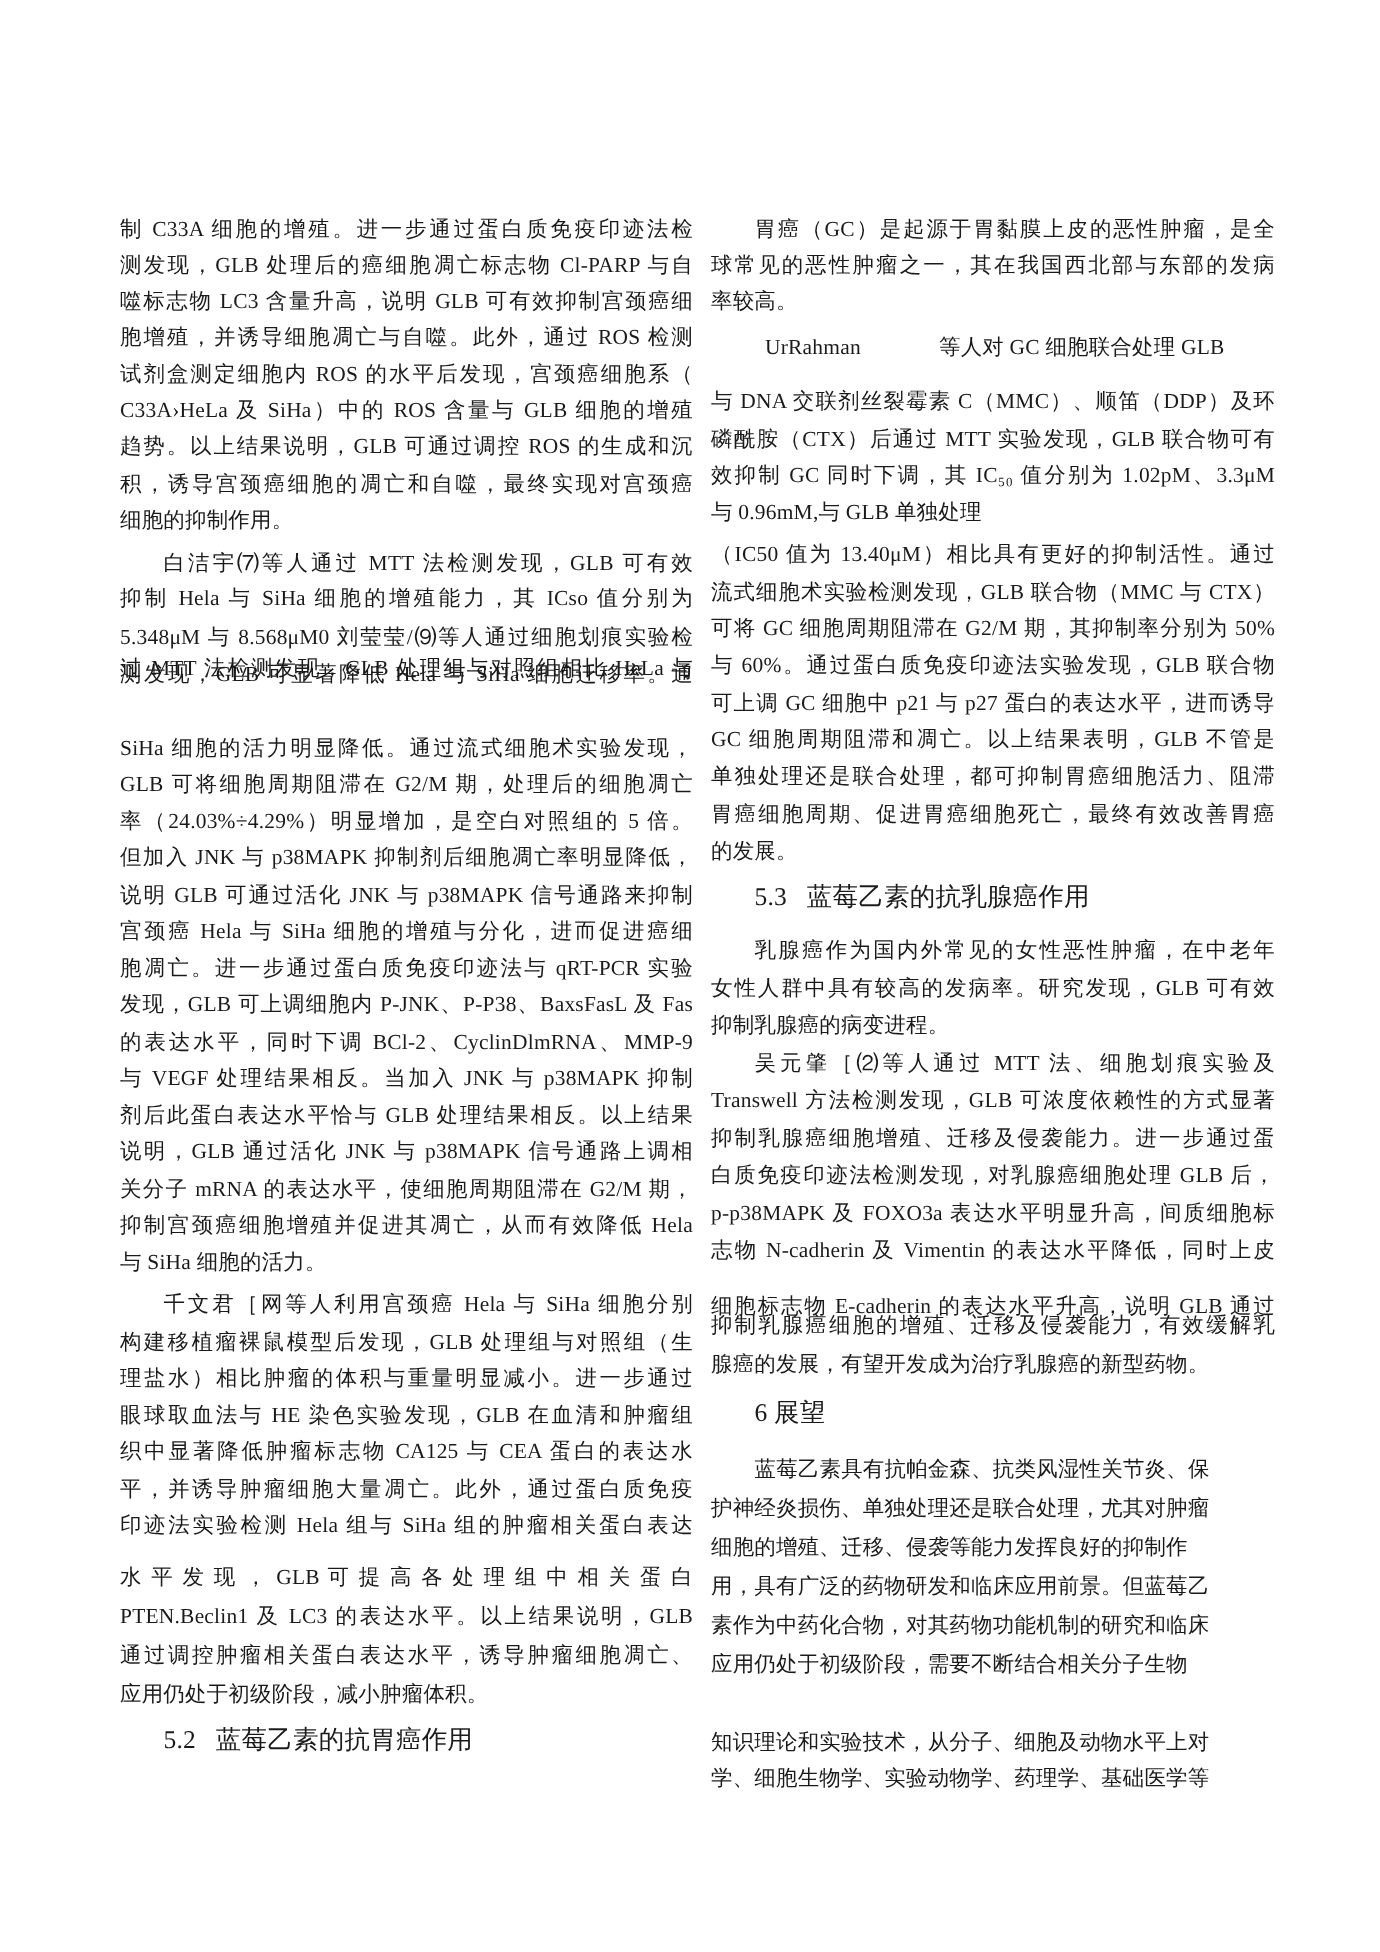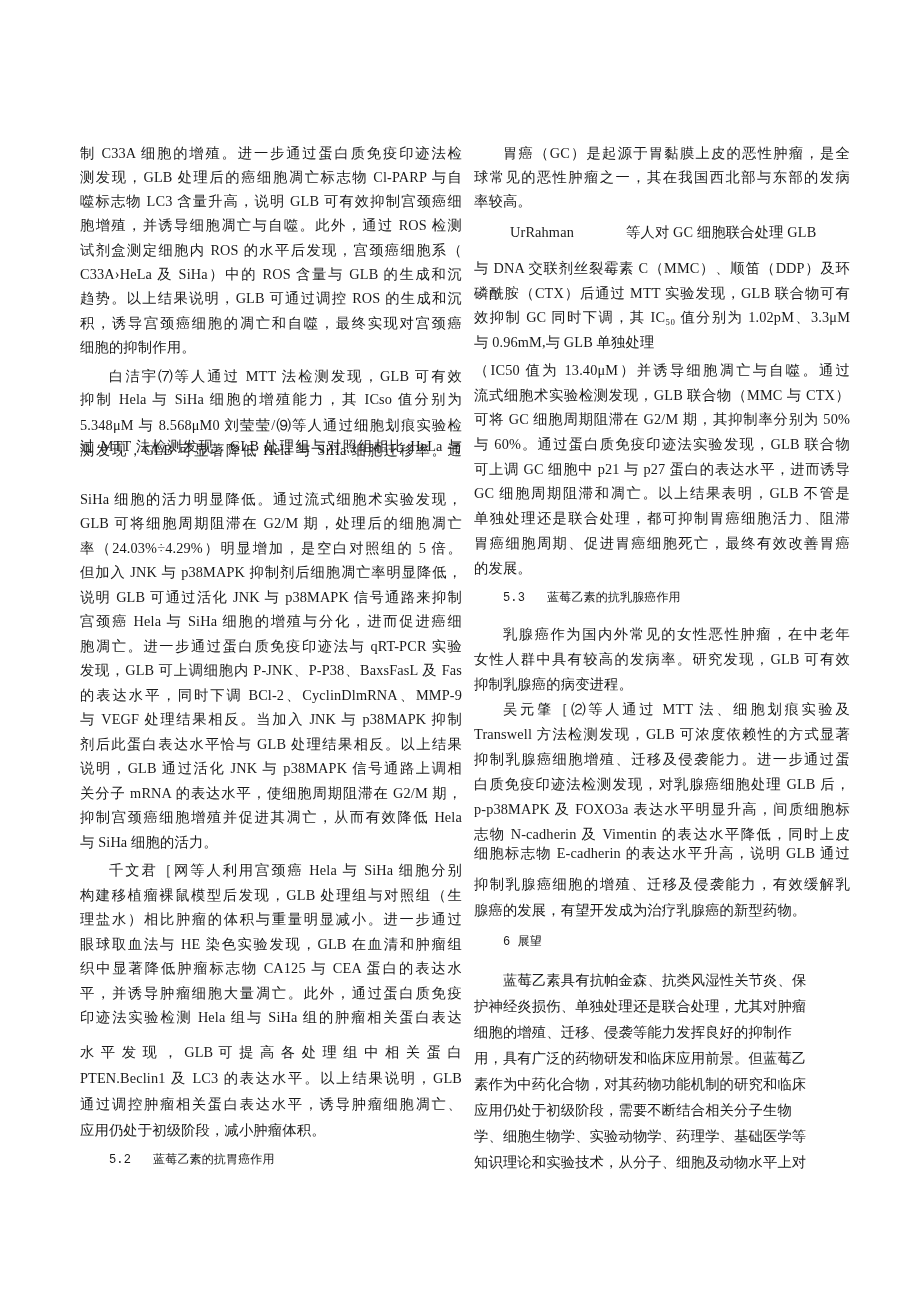--- a/index.html
+++ b/index.html
@@ -6,40 +6,40 @@
   body { width: 920px; height: 1301px; position: relative; overflow: hidden;
          font-family: "Liberation Serif", "DejaVu Serif", serif; color: #1a1a1a; }
   .page { position: absolute; left: 0; top: 0; width: 920px; height: 1301px; }
   .col { position: absolute; top: 0; }
   .col-left { left: 80px; width: 382px; }
   .col-right { left: 474px; width: 376px; }
   .line { position: absolute; left: 0; height: 20px; line-height: 20px;
           font-size: 14.3px; white-space: nowrap; letter-spacing: 0.15px; }
   .line.justify { text-align: justify; text-align-last: justify; }
   .line.indent { padding-left: 29px; box-sizing: border-box; }
-  .heading { font-size: 12px; font-family: Liberation Mono, monospace; }
+  .heading { font-size: 17px; }
   .col-left .line { width: 382px; }
   .col-right .line { width: 376px; }
   .line.ragged { text-align: left; text-align-last: auto; }
   .urr-a { position: absolute; left: 36px; }
   .urr-b { position: absolute; left: 152px; }
 </style>
 </head>
 <body>
 
 <div class="page">
 
   <div class="col col-left">
     <div>
       <div class="line justify" style="top:143px">制 C33A 细胞的增殖。进一步通过蛋白质免疫印迹法检</div>
       <div class="line justify" style="top:167px">测发现，GLB 处理后的癌细胞凋亡标志物 Cl-PARP 与自</div>
       <div class="line justify" style="top:191px">噬标志物 LC3 含量升高，说明 GLB 可有效抑制宫颈癌细</div>
       <div class="line justify" style="top:215px">胞增殖，并诱导细胞凋亡与自噬。此外，通过 ROS 检测</div>
       <div class="line justify" style="top:240px">试剂盒测定细胞内 ROS 的水平后发现，宫颈癌细胞系（</div>
-      <div class="line justify" style="top:264px">C33A›HeLa 及 SiHa）中的 ROS 含量与 GLB 的生成和沉</div>
+      <div class="line justify" style="top:264px">C33A›HeLa 及 SiHa）中的 ROS 含量与 GLB 细胞的增殖</div>
       <div class="line justify" style="top:288px">趋势。以上结果说明，GLB 可通过调控 ROS 的生成和沉</div>
       <div class="line justify" style="top:313px">积，诱导宫颈癌细胞的凋亡和自噬，最终实现对宫颈癌</div>
       <div class="line ragged" style="top:337px">细胞的抑制作用。</div>
     </div>
 
     <div>
       <div class="line justify indent" style="top:366px">白洁宇⑺等人通过 MTT 法检测发现，GLB 可有效</div>
       <div class="line justify" style="top:389px">抑制 Hela 与 SiHa 细胞的增殖能力，其 ICso 值分别为</div>
       <div class="line justify" style="top:415px">5.348μM 与 8.568μM0 刘莹莹/⑼等人通过细胞划痕实验检</div>
       <div class="line justify" style="top:440px">测发现，GLB 可显著降低 Hela 与 SiHa 细胞迁移率。通</div>
@@ -91,21 +91,21 @@
     </div>
 
     <div>
       <div class="line justify" style="top:258px">与 DNA 交联剂丝裂霉素 C（MMC）、顺笛（DDP）及环</div>
       <div class="line justify" style="top:283px">磷酰胺（CTX）后通过 MTT 实验发现，GLB 联合物可有</div>
       <div class="line justify" style="top:307px">效抑制 GC 同时下调，其 IC₅₀ 值分别为 1.02pM、3.3μM</div>
       <div class="line ragged" style="top:332px">与 0.96mM,与 GLB 单独处理</div>
     </div>
 
     <div>
-      <div class="line justify" style="top:360px">（IC50 值为 13.40μM）并诱导细胞凋亡与自噬。通过</div>
+      <div class="line justify" style="top:360px">（IC50 值为 13.40μM）相比具有更好的抑制活性。通过</div>
       <div class="line justify" style="top:385px">流式细胞术实验检测发现，GLB 联合物（MMC 与 CTX）</div>
       <div class="line justify" style="top:409px">可将 GC 细胞周期阻滞在 G2/M 期，其抑制率分别为 50%</div>
       <div class="line justify" style="top:434px">与 60%。通过蛋白质免疫印迹法实验发现，GLB 联合物</div>
       <div class="line justify" style="top:459px">可上调 GC 细胞中 p21 与 p27 蛋白的表达水平，进而诱导</div>
       <div class="line justify" style="top:483px">GC 细胞周期阻滞和凋亡。以上结果表明，GLB 不管是</div>
       <div class="line justify" style="top:508px">单独处理还是联合处理，都可抑制胃癌细胞活力、阻滞</div>
       <div class="line justify" style="top:533px">胃癌细胞周期、促进胃癌细胞死亡，最终有效改善胃癌</div>
       <div class="line ragged" style="top:558px">的发展。</div>
     </div>
 
@@ -117,32 +117,32 @@
       <div class="line ragged" style="top:674px">抑制乳腺癌的病变进程。</div>
     </div>
 
     <div>
       <div class="line justify indent" style="top:699px">吴元肇［⑵等人通过 MTT 法、细胞划痕实验及</div>
       <div class="line justify" style="top:724px">Transwell 方法检测发现，GLB 可浓度依赖性的方式显著</div>
       <div class="line justify" style="top:749px">抑制乳腺癌细胞增殖、迁移及侵袭能力。进一步通过蛋</div>
       <div class="line justify" style="top:774px">白质免疫印迹法检测发现，对乳腺癌细胞处理 GLB 后，</div>
       <div class="line justify" style="top:799px">p-p38MAPK 及 FOXO3a 表达水平明显升高，间质细胞标</div>
       <div class="line justify" style="top:824px">志物 N-cadherin 及 Vimentin 的表达水平降低，同时上皮</div>
-      <div class="line justify" style="top:843px">细胞标志物 E-cadherin 的表达水平升高，说明 GLB 通过</div>
+      <div class="line justify" style="top:861px">细胞标志物 E-cadherin 的表达水平升高，说明 GLB 通过</div>
       <div class="line justify" style="top:874px">抑制乳腺癌细胞的增殖、迁移及侵袭能力，有效缓解乳</div>
       <div class="line ragged" style="top:900px">腺癌的发展，有望开发成为治疗乳腺癌的新型药物。</div>
     </div>
 
     <div class="line ragged heading indent" style="top:932px">6 展望</div>
 
     <div>
       <div class="line ragged indent" style="top:970px">蓝莓乙素具有抗帕金森、抗类风湿性关节炎、保</div>
       <div class="line ragged" style="top:996px">护神经炎损伤、单独处理还是联合处理，尤其对肿瘤</div>
       <div class="line ragged" style="top:1022px">细胞的增殖、迁移、侵袭等能力发挥良好的抑制作</div>
       <div class="line ragged" style="top:1048px">用，具有广泛的药物研发和临床应用前景。但蓝莓乙</div>
       <div class="line ragged" style="top:1074px">素作为中药化合物，对其药物功能机制的研究和临床</div>
       <div class="line ragged" style="top:1100px">应用仍处于初级阶段，需要不断结合相关分子生物</div>
-      <div class="line ragged" style="top:1126px">学、细胞生物学、实验动物学、药理学、基础医学等</div>
+      <div class="line ragged" style="top:1176px">学、细胞生物学、实验动物学、药理学、基础医学等</div>
       <div class="line ragged" style="top:1152px">知识理论和实验技术，从分子、细胞及动物水平上对</div>
     </div>
   </div>
 
 </div>
 
 </body></html>

